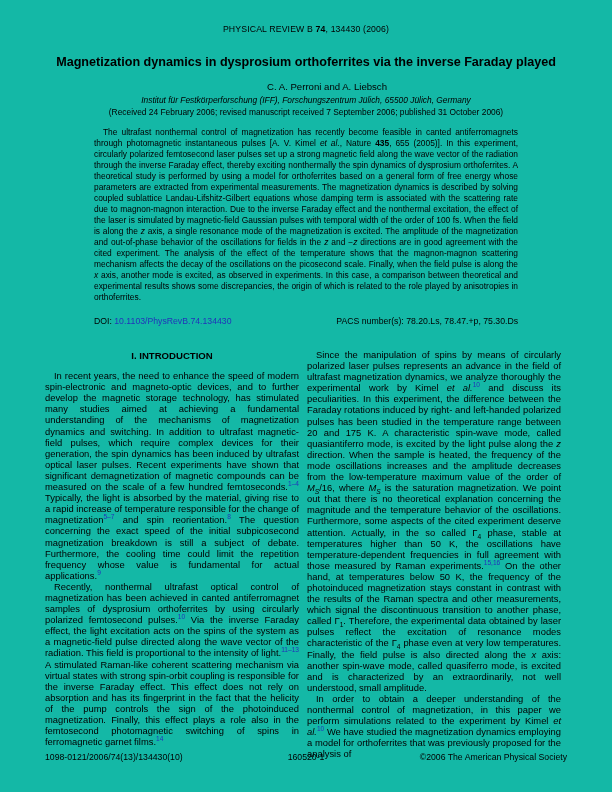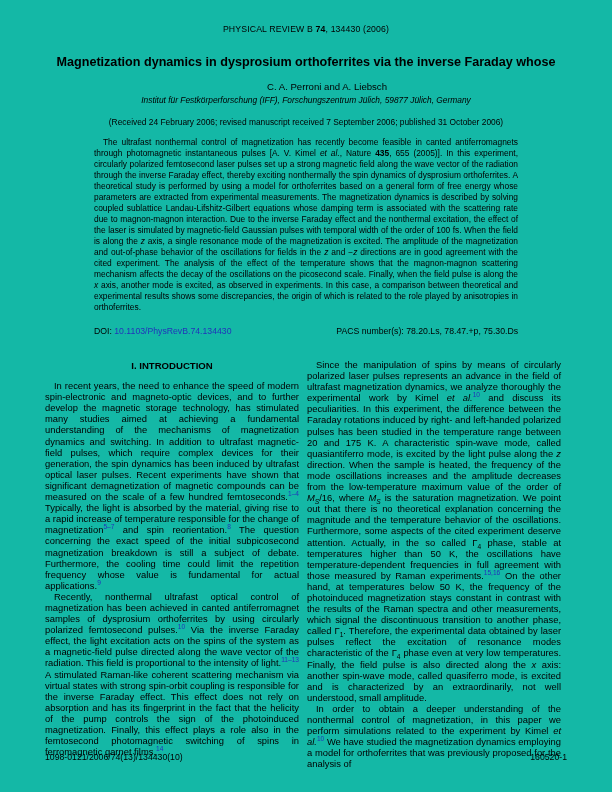--- a/index.html
+++ b/index.html
@@ -9,21 +9,21 @@
     overflow:hidden;margin:0 auto;
   }
   .running-head{
     text-align:center;font-size:8.7px;padding-top:24px;letter-spacing:.15px;
   }
   .paper-title{
     text-align:center;font-size:12.6px;font-weight:bold;margin:21px 40px 0;
   }
   .authors{text-align:center;font-size:9.6px;margin-top:12px;padding-left:42px;}
   .affiliation{text-align:center;font-style:italic;font-size:8.4px;margin-top:3px;}
-  .received{text-align:center;font-size:8.4px;margin-top:12px;}
+  .received{text-align:center;font-size:8.4px;margin-top:2px;}
   .abstract{
     width:424px;margin:10px auto 0;text-align:justify;
     font-size:8.4px;line-height:11px;text-indent:9px;
     hyphens:auto;-webkit-hyphens:auto;
   }
   .meta-row{
     width:424px;margin:13px auto 0;display:flex;justify-content:space-between;
     font-size:8.7px;
   }
   .link{color:var(--link,#2233bb);text-decoration:none;cursor:pointer;}
@@ -47,25 +47,25 @@
   .page-footer .f-center{text-align:center;}
   .page-footer .f-right{flex:1;text-align:right;}
 </style>
 </head>
 <body>
 
 <div class="page">
 
   <div class="running-head">PHYSICAL REVIEW B <b>74</b>, 134430 (2006)</div>
 
-  <h1 class="paper-title">Magnetization dynamics in dysprosium orthoferrites via the inverse Faraday whose</h1>
+  <h1 class="paper-title">Magnetization dynamics in dysprosium orthoferrites via the inverse Faraday played</h1>
 
   <div class="authors">C. A. Perroni and A. Liebsch</div>
 
-  <div class="affiliation">Institut für Festkörperforschung (IFF), Forschungszentrum Jülich, 59877 Jülich, Germany</div>
+  <div class="affiliation">Institut für Festkörperforschung (IFF), Forschungszentrum Jülich, 65500 Jülich, Germany</div>
 
   <div class="received">(Received 24 February 2006; revised manuscript received 7 September 2006; published 31 October 2006)</div>
 
   <div class="abstract">The ultrafast nonthermal control of magnetization has recently become feasible in canted antiferromagnets through photomagnetic instantaneous pulses [A. V. Kimel <i>et al.</i>, Nature <b>435</b>, 655 (2005)]. In this experiment, circularly polarized femtosecond laser pulses set up a strong magnetic field along the wave vector of the radiation through the inverse Faraday effect, thereby exciting nonthermally the spin dynamics of dysprosium orthoferrites. A theoretical study is performed by using a model for orthoferrites based on a general form of free energy whose parameters are extracted from experimental measurements. The magnetization dynamics is described by solving coupled sublattice Landau-Lifshitz-Gilbert equations whose damping term is associated with the scattering rate due to magnon-magnon interaction. Due to the inverse Faraday effect and the nonthermal excitation, the effect of the laser is simulated by magnetic-field Gaussian pulses with temporal width of the order of 100 fs. When the field is along the <i>z</i> axis, a single resonance mode of the magnetization is excited. The amplitude of the magnetization and out-of-phase behavior of the oscillations for fields in the <i>z</i> and −<i>z</i> directions are in good agreement with the cited experiment. The analysis of the effect of the temperature shows that the magnon-magnon scattering mechanism affects the decay of the oscillations on the picosecond scale. Finally, when the field pulse is along the <i>x</i> axis, another mode is excited, as observed in experiments. In this case, a comparison between theoretical and experimental results shows some discrepancies, the origin of which is related to the role played by anisotropies in orthoferrites.</div>
 
   <div class="meta-row">
     <div>
       <span>DOI:</span>
       <a class="link">10.1103/PhysRevB.74.134430</a>
     </div>
@@ -80,15 +80,16 @@
     </div>
     <div class="col">
       <p>Since the manipulation of spins by means of circularly polarized laser pulses represents an advance in the field of ultrafast magnetization dynamics, we analyze thoroughly the experimental work by Kimel <i>et al.</i><sup class="r">10</sup> and discuss its peculiarities. In this experiment, the difference between the Faraday rotations induced by right- and left-handed polarized pulses has been studied in the temperature range between 20 and 175 K. A characteristic spin-wave mode, called quasiantiferro mode, is excited by the light pulse along the <i>z</i> direction. When the sample is heated, the frequency of the mode oscillations increases and the amplitude decreases from the low-temperature maximum value of the order of <i>M</i><sub><i>S</i></sub>/16, where <i>M</i><sub><i>S</i></sub> is the saturation magnetization. We point out that there is no theoretical explanation concerning the magnitude and the temperature behavior of the oscillations. Furthermore, some aspects of the cited experiment deserve attention. Actually, in the so called Γ<sub>4</sub> phase, stable at temperatures higher than 50 K, the oscillations have temperature-dependent frequencies in full agreement with those measured by Raman experiments.<sup class="r">15,16</sup> On the other hand, at temperatures below 50 K, the frequency of the photoinduced magnetization stays constant in contrast with the results of the Raman spectra and other measurements, which signal the discontinuous transition to another phase, called Γ<sub>1</sub>. Therefore, the experimental data obtained by laser pulses reflect the excitation of resonance modes characteristic of the Γ<sub>4</sub> phase even at very low temperatures. Finally, the field pulse is also directed along the <i>x</i> axis: another spin-wave mode, called quasiferro mode, is excited and is characterized by an extraordinarily, not well understood, small amplitude.</p>
       <p>In order to obtain a deeper understanding of the nonthermal control of magnetization, in this paper we perform simulations related to the experiment by Kimel <i>et al.</i><sup class="r">10</sup> We have studied the magnetization dynamics employing a model for orthoferrites that was previously proposed for the analysis of</p>
     </div>
   </div>
 
   <div class="page-footer">
     <span class="f-left">1098-0121/2006/74(13)/134430(10)</span>
     <span class="f-center">160520-1</span>
+    <span class="f-right">©2006 The American Physical Society</span>
   </div>
 
 </div>
 
 </body></html>

